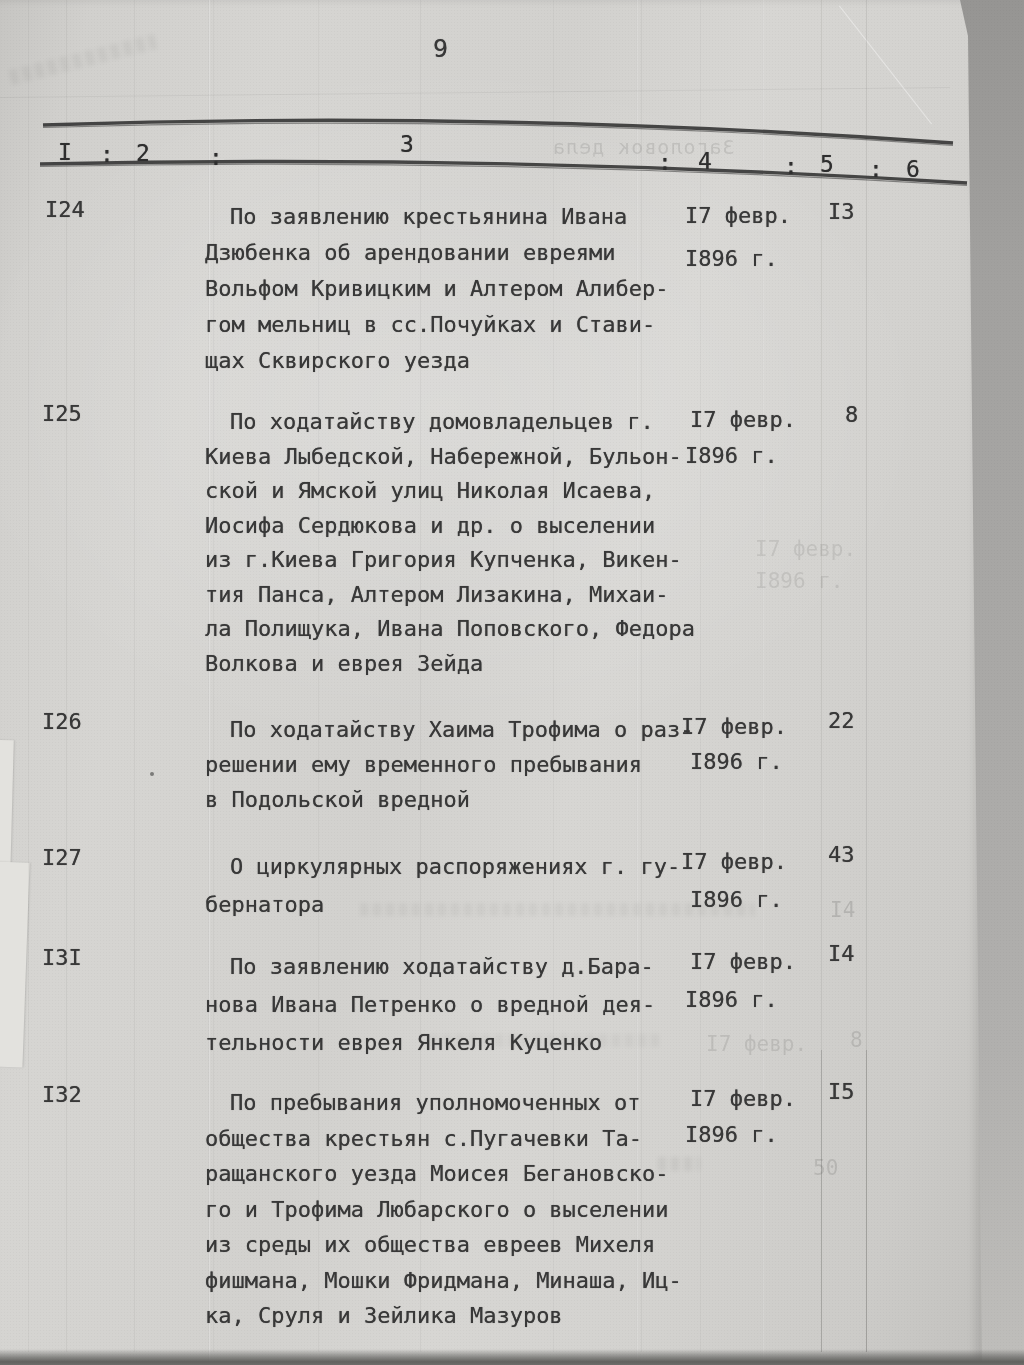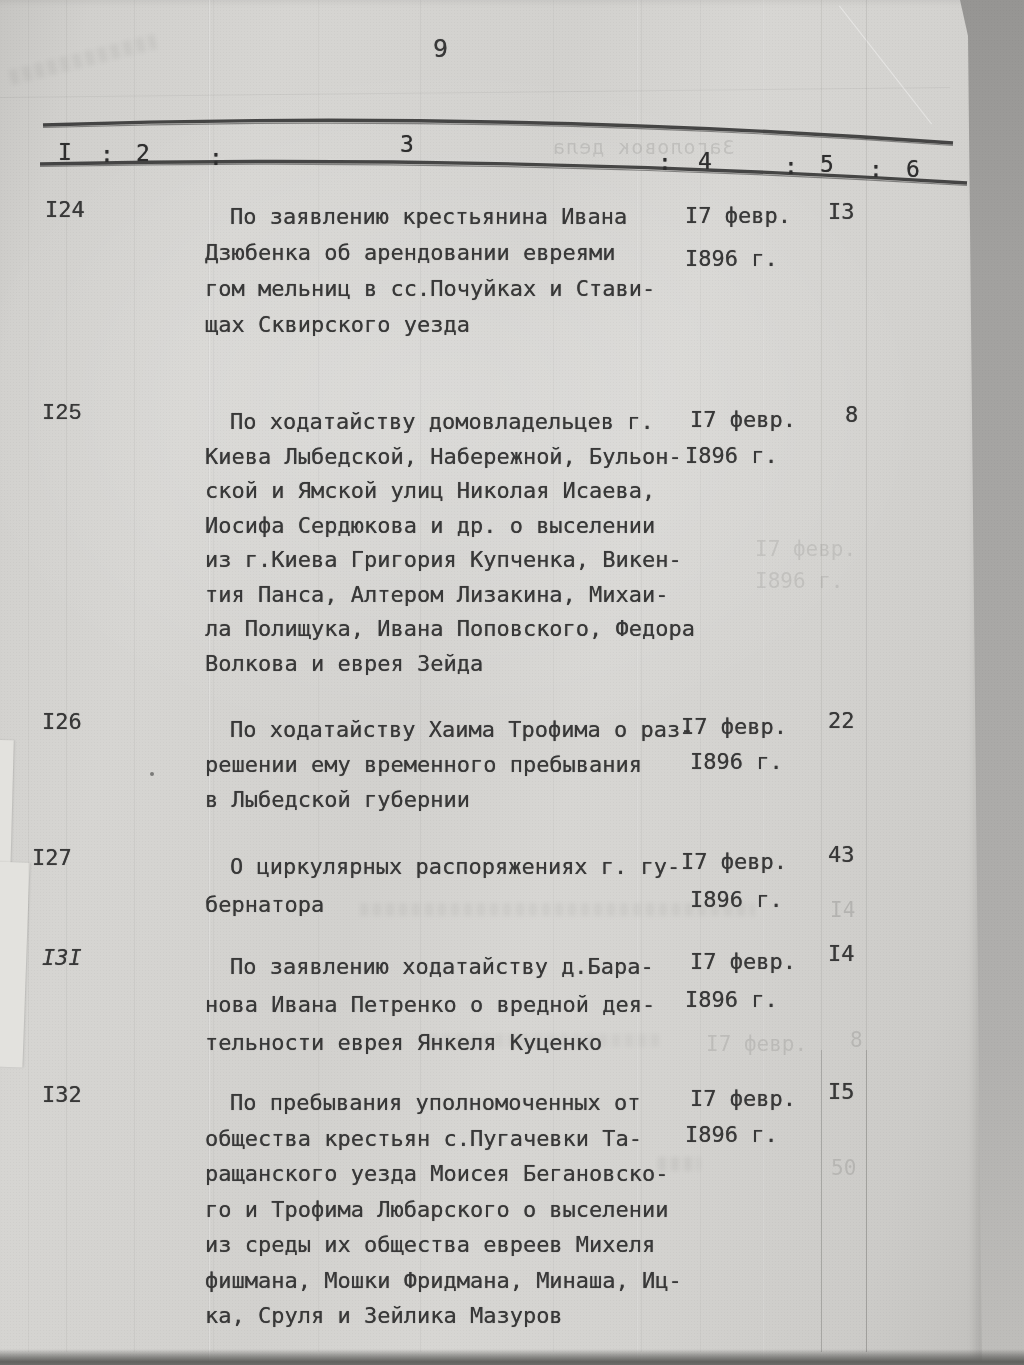--- a/index.html
+++ b/index.html
@@ -84,28 +84,29 @@
 <div class="pos ink hcell" style="left:869px;top:156px;">:</div>
 <div class="pos ink hcell" style="left:906px;top:156px;">6</div>
 
 <div class="bleedtxt mirror" style="left:552px;top:135px;font-size:20px;opacity:0.15;letter-spacing:1px;">Заголовок дела</div>
 <div class="smudge" style="left:8px;top:52px;width:150px;height:15px;opacity:0.12;transform:rotate(-14deg);"></div>
 
 <div class="numcell ink" style="left:45px;top:197px;">I24</div>
 <div class="lines-block" style="top:199px;line-height:36px;">
   <div class="ink indent">По заявлению крестьянина Ивана</div>
   <div class="ink">Дзюбенка об арендовании евреями</div>
+  <div class="ink">Вольфом Кривицким и Алтером Алибер-</div>
   <div class="ink">гом мельниц в сс.Почуйках и Стави-</div>
   <div class="ink">щах Сквирского уезда</div>
 </div>
 <div class="datecell ink" style="left:685px;top:203px;">I7 февр.</div>
 <div class="datecell ink" style="left:685px;top:246px;">I896 г.</div>
 <div class="pagecell ink" style="left:828px;top:199px;">I3</div>
 
-<div class="numcell ink" style="left:42px;top:401px;font-family:Liberation Mono, monospace;">I25</div>
+<div class="numcell ink" style="left:42px;top:401px;">I25</div>
 <div class="lines-block" style="top:405px;line-height:34.5px;">
   <div class="ink indent">По ходатайству домовладельцев г.</div>
   <div class="ink">Киева Лыбедской, Набережной, Бульон-</div>
   <div class="ink">ской и Ямской улиц Николая Исаева,</div>
   <div class="ink">Иосифа Сердюкова и др. о выселении</div>
   <div class="ink">из г.Киева Григория Купченка, Викен-</div>
   <div class="ink">тия Панса, Алтером Лизакина, Михаи-</div>
   <div class="ink">ла Полищука, Ивана Поповского, Федора</div>
   <div class="ink">Волкова и еврея Зейда</div>
 </div>
@@ -113,40 +114,40 @@
 <div class="datecell ink" style="left:685px;top:443px;">I896 г.</div>
 <div class="pagecell ink" style="left:845px;top:402px;">8</div>
 
 <div class="bleedtxt" style="left:755px;top:537px;opacity:0.13;">I7 февр.</div>
 <div class="bleedtxt" style="left:755px;top:569px;opacity:0.13;">I896 г.</div>
 
 <div class="numcell ink" style="left:42px;top:709px;">I26</div>
 <div class="lines-block" style="top:712px;line-height:35px;">
   <div class="ink indent">По ходатайству Хаима Трофима о раз-</div>
   <div class="ink">решении ему временного пребывания</div>
-  <div class="ink">в Лыбедской губернии</div>
+  <div class="ink">в Подольской вредной</div>
 </div>
 <div class="datecell ink" style="left:681px;top:714px;">I7 февр.</div>
 <div class="datecell ink" style="left:690px;top:749px;">I896 г.</div>
 <div class="pagecell ink" style="left:828px;top:708px;">22</div>
 <div class="crease" style="left:150px;top:772px;width:4px;height:4px;border-radius:50%;background:rgba(50,50,50,0.55);"></div>
 
-<div class="numcell ink" style="left:32px;top:845px;">I27</div>
+<div class="numcell ink" style="left:42px;top:845px;">I27</div>
 <div class="lines-block" style="top:848px;line-height:38px;">
   <div class="ink indent">О циркулярных распоряжениях г. гу-</div>
   <div class="ink">бернатора</div>
 </div>
 <div class="datecell ink" style="left:681px;top:849px;">I7 февр.</div>
 <div class="datecell ink" style="left:690px;top:887px;">I896 г.</div>
 <div class="pagecell ink" style="left:828px;top:842px;">43</div>
 
 <div class="smudge" style="left:360px;top:903px;width:395px;height:13px;opacity:0.11;"></div>
 <div class="bleedtxt" style="left:830px;top:898px;opacity:0.20;">I4</div>
 
-<div class="numcell ink" style="left:42px;top:945px;font-style:italic;">I3I</div>
+<div class="numcell ink" style="left:42px;top:945px;">I3I</div>
 <div class="lines-block" style="top:948px;line-height:38px;">
   <div class="ink indent">По заявлению ходатайству д.Бара-</div>
   <div class="ink">нова Ивана Петренко о вредной дея-</div>
   <div class="ink">тельности еврея Янкеля Куценко</div>
 </div>
 <div class="datecell ink" style="left:690px;top:949px;">I7 февр.</div>
 <div class="datecell ink" style="left:685px;top:987px;">I896 г.</div>
 <div class="pagecell ink" style="left:828px;top:941px;">I4</div>
 
 <div class="bleedtxt" style="left:706px;top:1032px;opacity:0.15;">I7 февр.</div>
@@ -161,15 +162,15 @@
   <div class="ink">го и Трофима Любарского о выселении</div>
   <div class="ink">из среды их общества евреев Михеля</div>
   <div class="ink">фишмана, Мошки Фридмана, Минаша, Иц-</div>
   <div class="ink">ка, Сруля и Зейлика Мазуров</div>
 </div>
 <div class="datecell ink" style="left:690px;top:1086px;">I7 февр.</div>
 <div class="datecell ink" style="left:685px;top:1122px;">I896 г.</div>
 <div class="pagecell ink" style="left:828px;top:1079px;">I5</div>
 
 <div class="smudge" style="left:658px;top:1157px;width:42px;height:14px;opacity:0.13;"></div>
-<div class="bleedtxt" style="left:831px;top:1156px;opacity:0.17;text-align:right;">50</div>
+<div class="bleedtxt" style="left:813px;top:1156px;opacity:0.17;text-align:right;">50</div>
 
 <div class="botedge"></div>
 
 </body></html>

